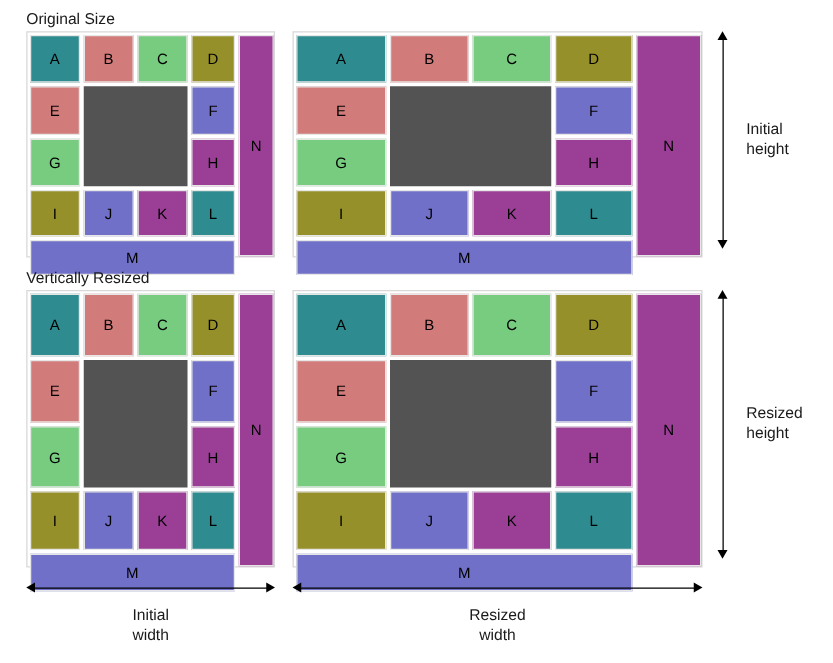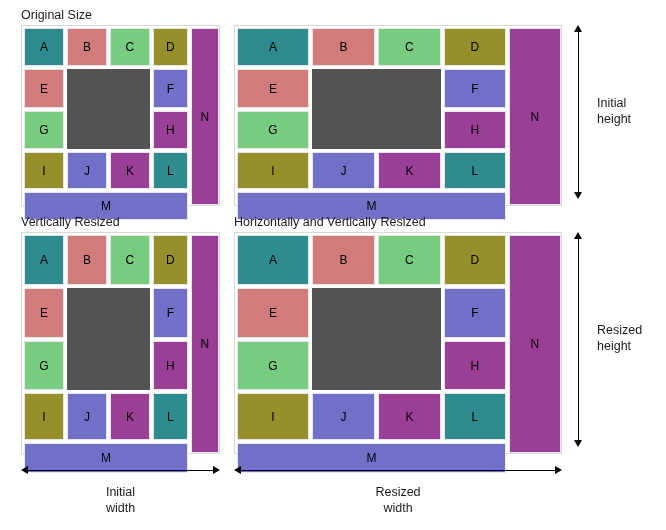--- a/index.html
+++ b/index.html
@@ -239,21 +239,20 @@
         <span>M</span>
       </div>
 
       <div class="tile" style="left:169px;top:2px;width:28px;height:218px;background:#9b3f96;">
         <span>N</span>
       </div>
     </div>
   </div>
 
   <div class="panel" style="left:234px;top:215px;width:330px;height:240px;">
-    <div class="panel-title">Horizontally and Vertically Resized</div>
 
     <div class="frame" style="top:17px;width:328px;height:222px;">
 
       <div class="tile" style="left:2px;top:2px;width:72px;height:50px;background:#2e8b8f;">
         <span>A</span>
       </div>
       <div class="tile" style="left:77px;top:2px;width:63px;height:50px;background:#d17b7b;">
         <span>B</span>
       </div>
       <div class="tile" style="left:143px;top:2px;width:63px;height:50px;background:#77cc7f;">

